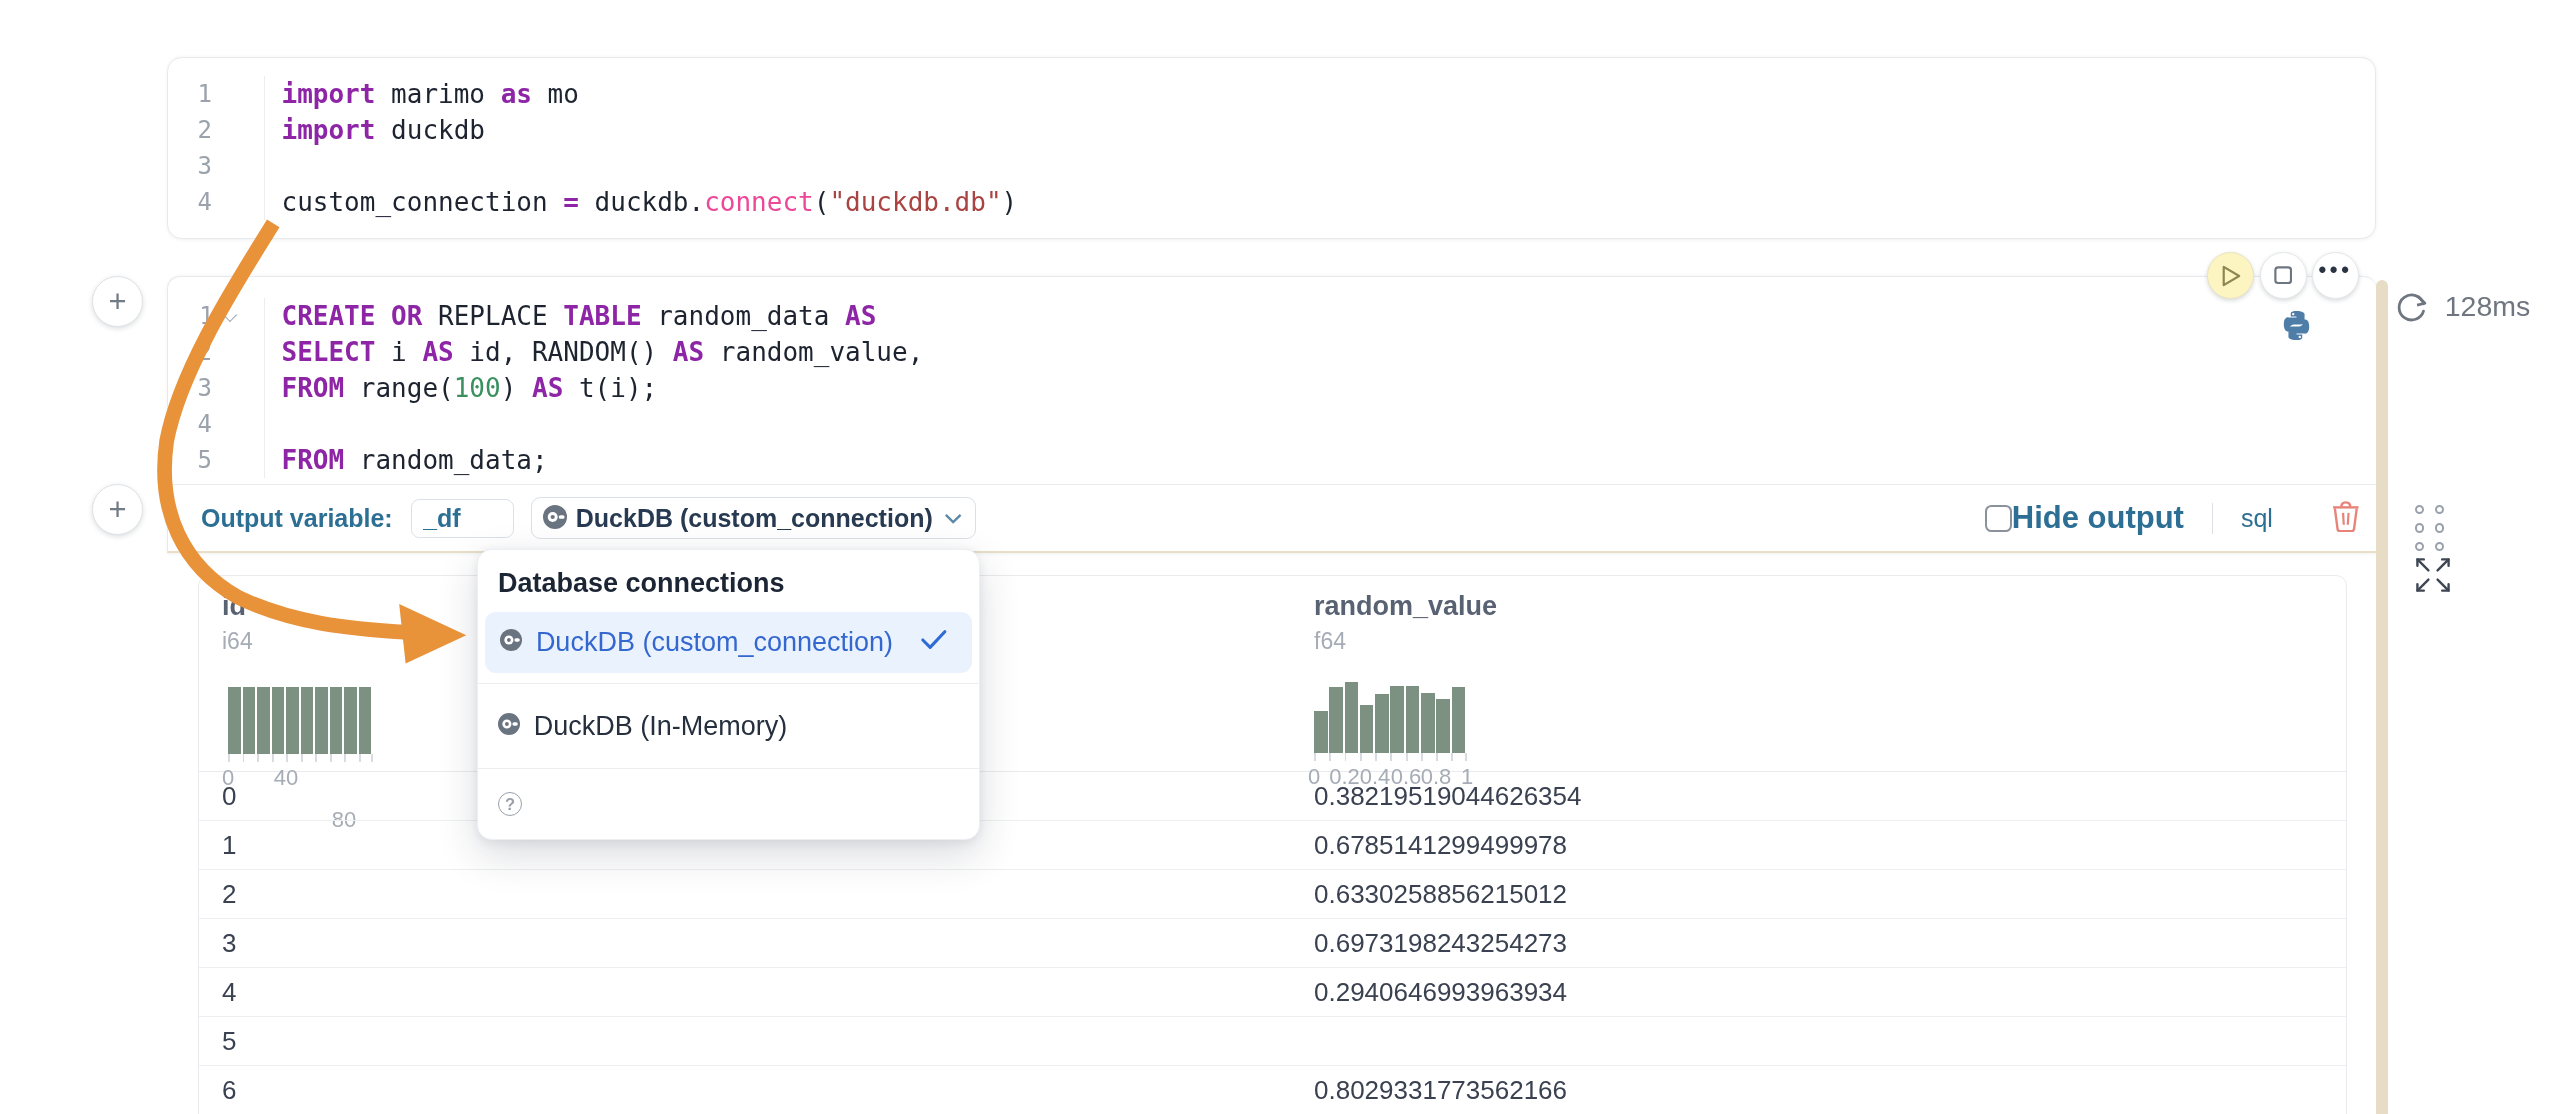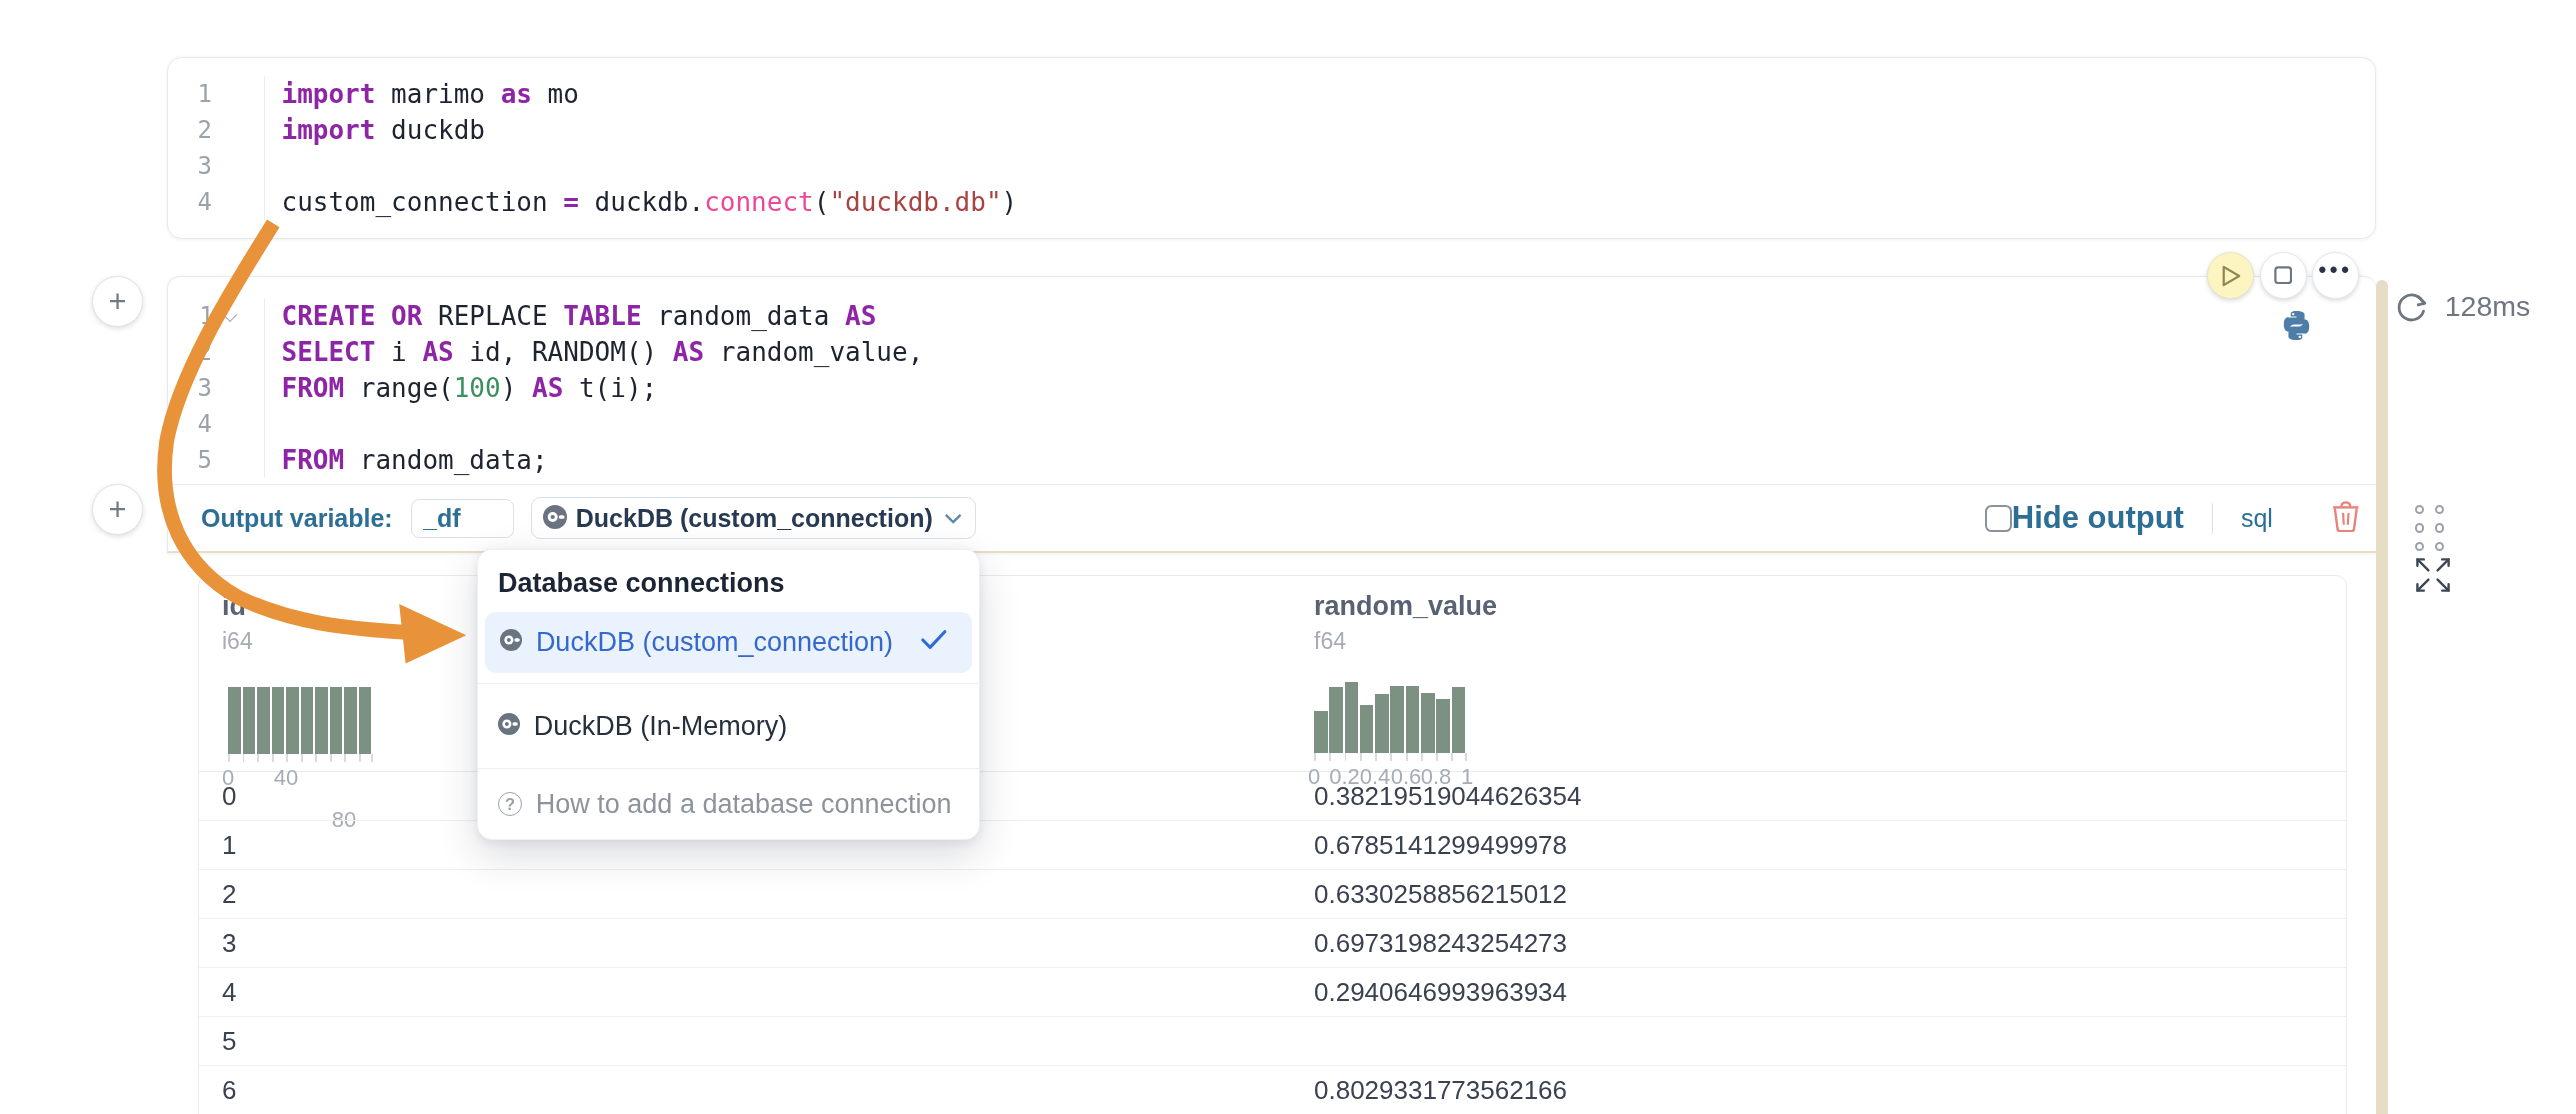--- a/index.html
+++ b/index.html
@@ -350,21 +350,20 @@
               <circle cx="13" cy="13" r="13" fill="#6a7380"></circle>
               <circle cx="10.5" cy="13" r="5.4" fill="#fff"></circle>
               <circle cx="10.5" cy="13" r="2.3" fill="#6a7380"></circle>
               <rect x="17" y="11" width="6.4" height="4" rx="2" fill="#fff"></rect>
             </svg></span>
           <span class="txt">DuckDB (In-Memory)</span>
         </div>
         <div class="mdiv"></div>
         <div class="mi help">
           <span class="help-ic">?</span>
-          <span class="txt">How to add a database connection</span>
         </div>
       </div>
   </div>
 
   <div id="drag-handle">
     <i></i>
       <i></i>
       <i></i>
       <i></i>
       <i></i>

